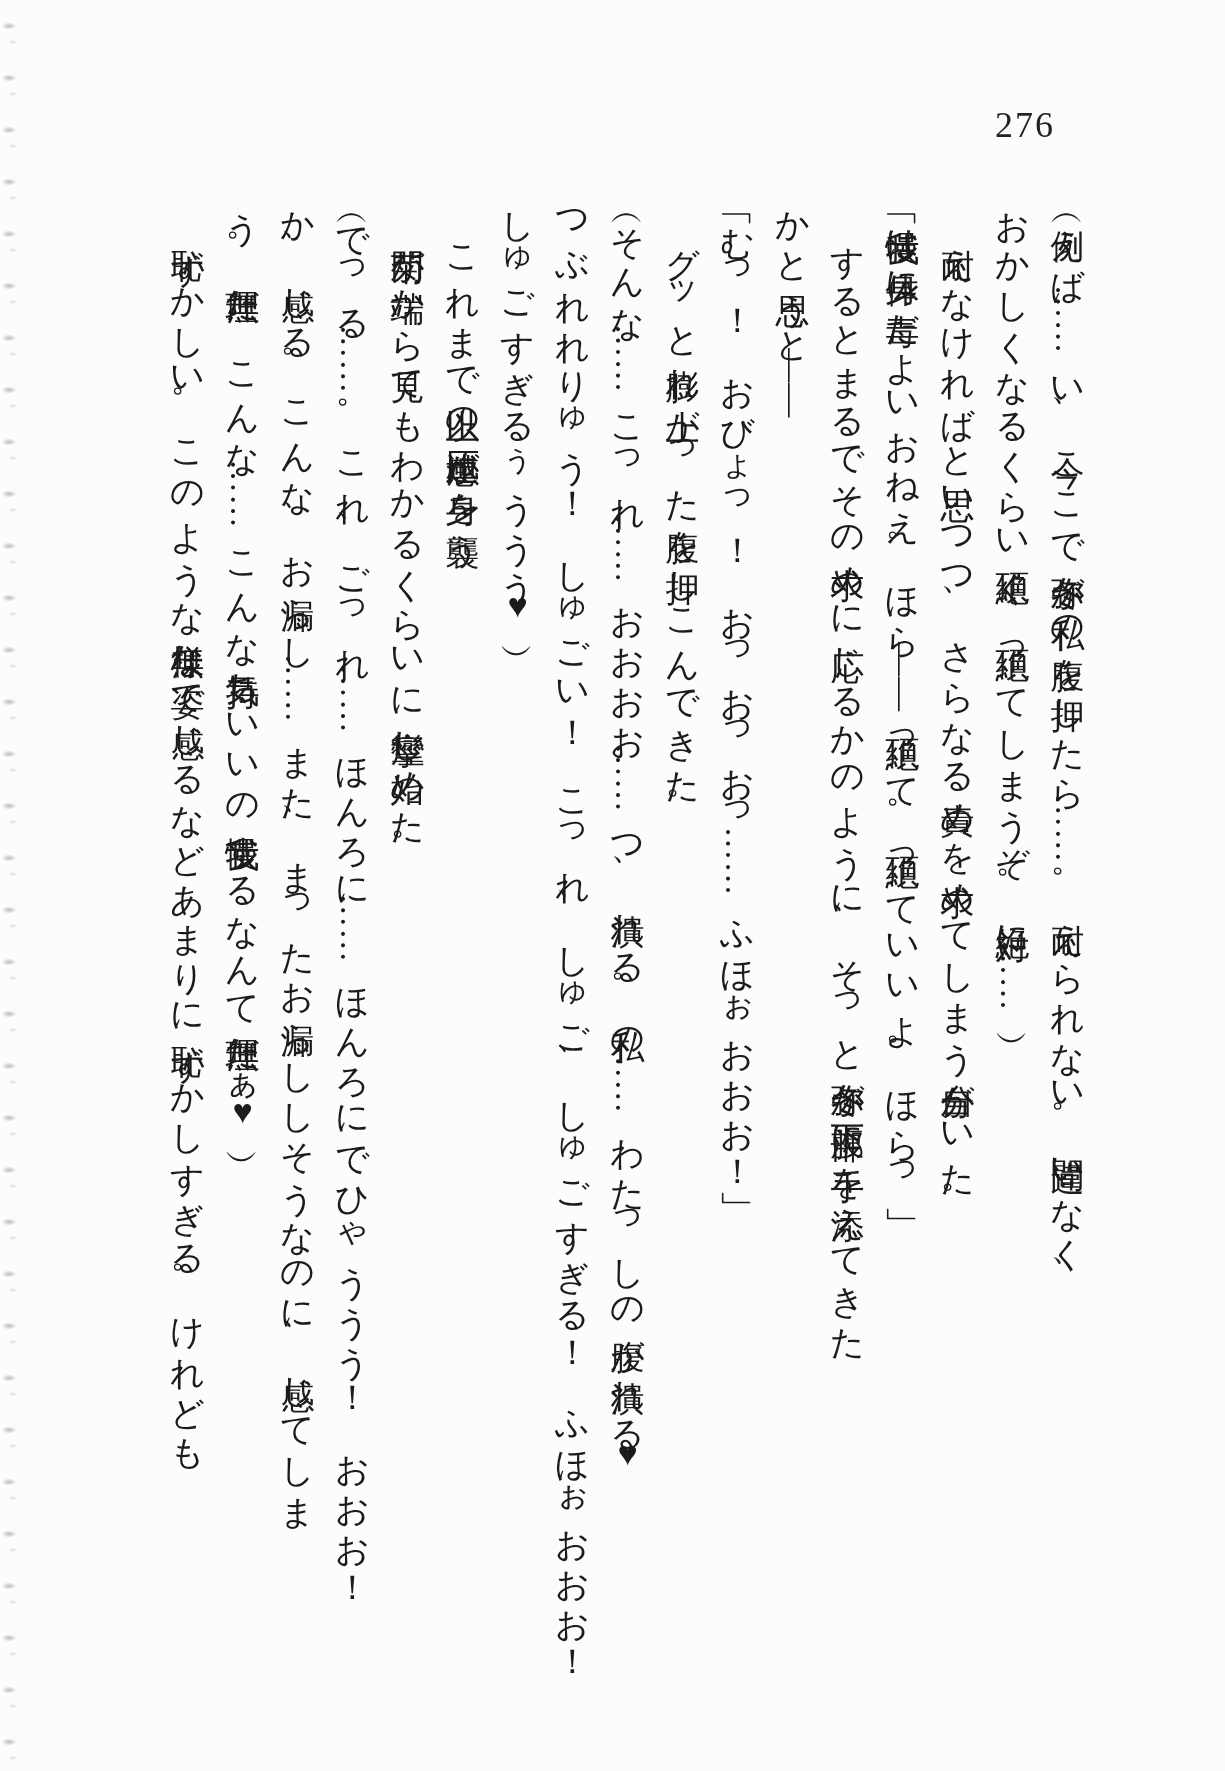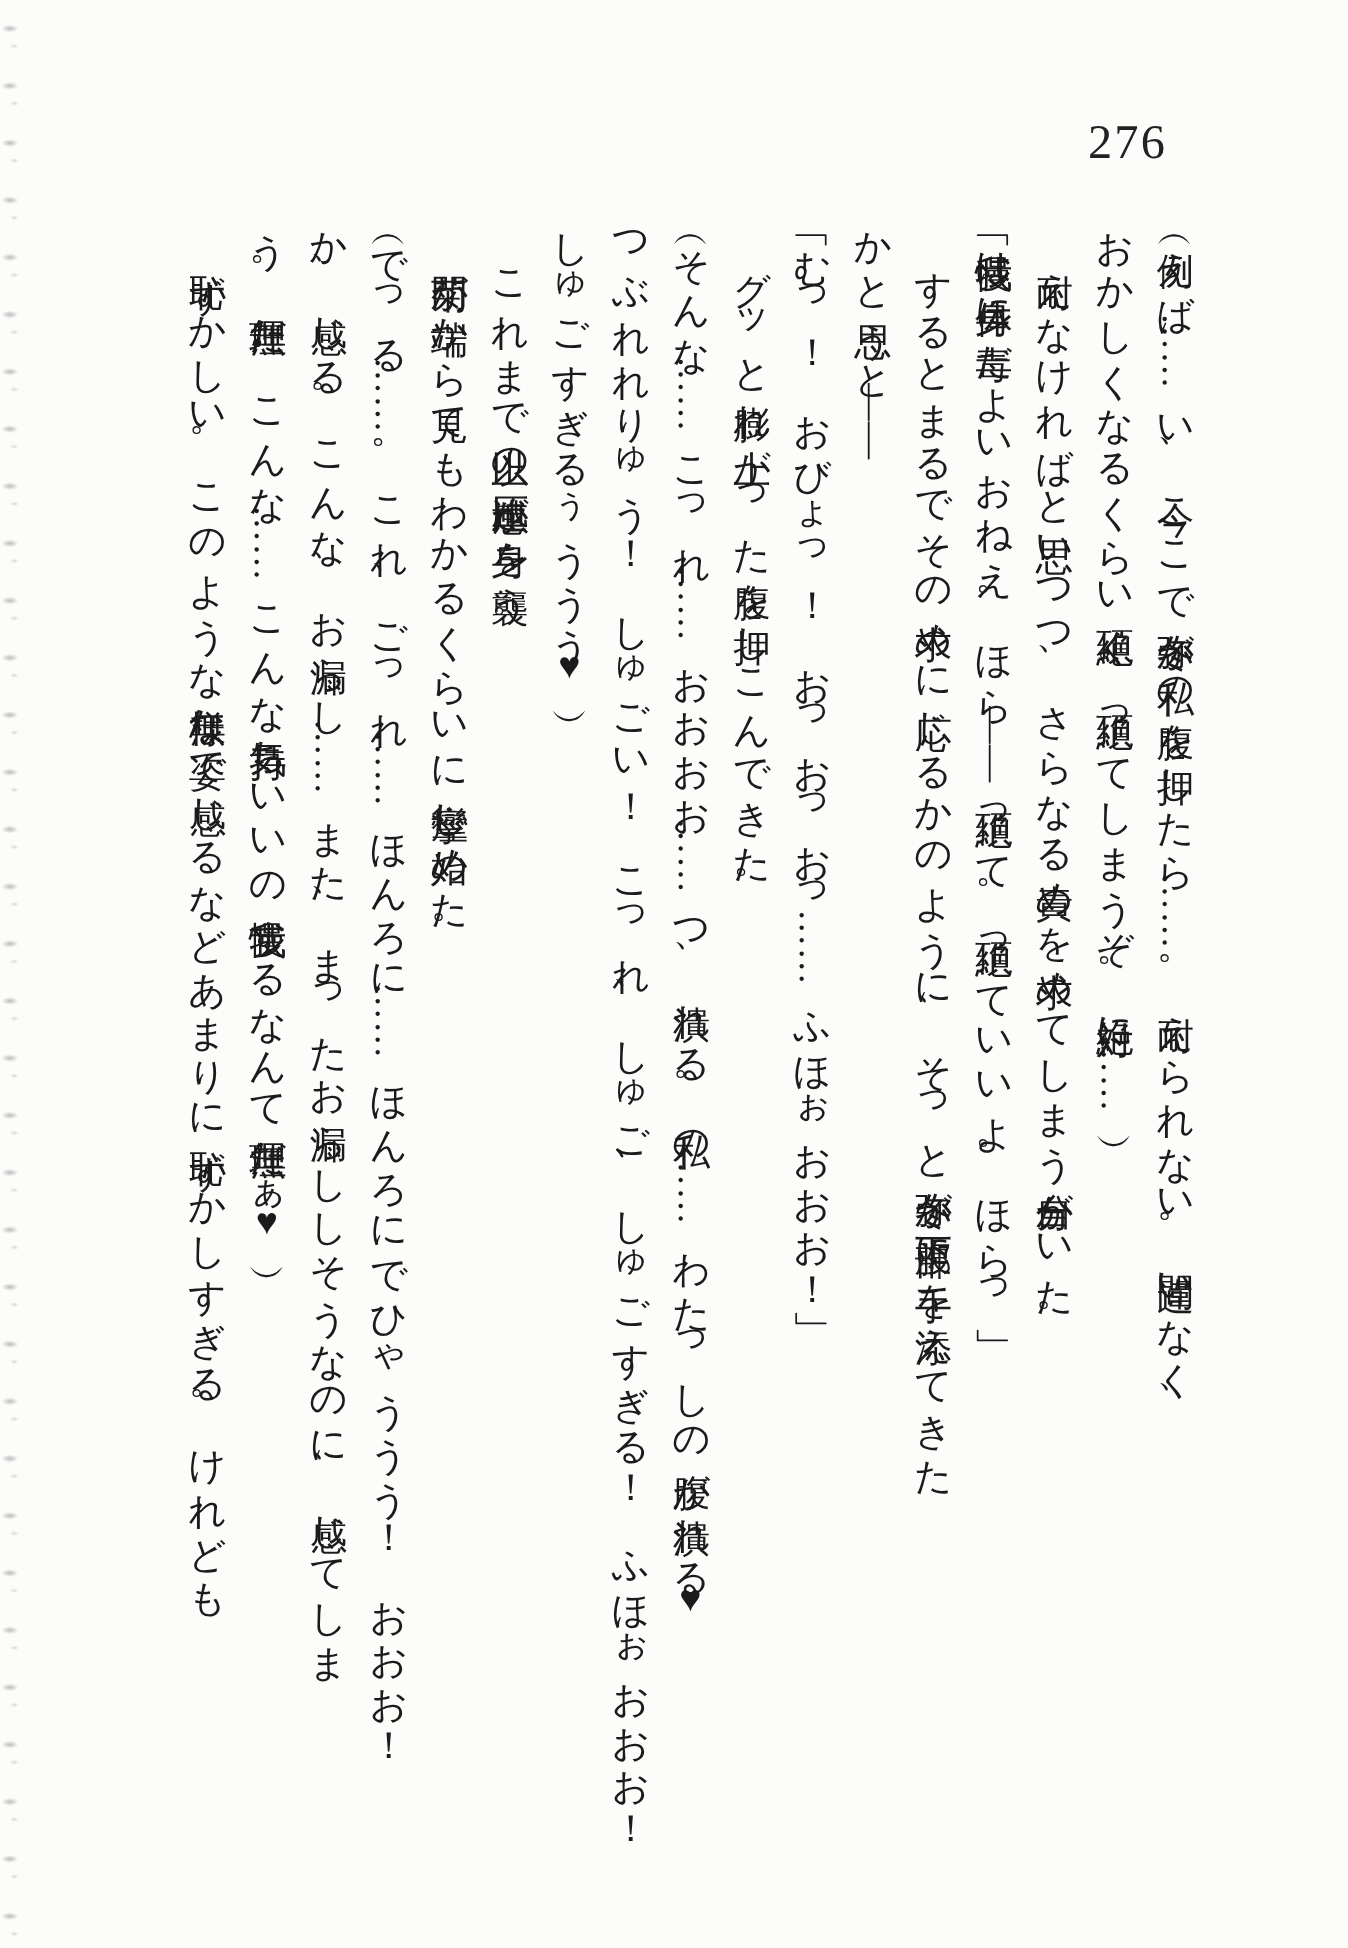--- a/index.html
+++ b/index.html
@@ -32,21 +32,21 @@
       radial-gradient(ellipse 6px 3px at 13px 42px, rgba(125,125,125,0.30), rgba(125,125,125,0) 70%);
     background-size: 34px 52px;
     background-repeat: repeat-y;
   }
   .page-number {
     position: absolute;
     top: 104px;
     left: 985px;
     width: 80px;
     text-align: center;
-    font-size: 44px;
+    font-size: 36px;
     letter-spacing: 2px;
     color: #222;
   }
   .text-block {
     position: absolute;
     top: 188px;
     right: 130px;
     height: 1420px;
     writing-mode: vertical-rl;
     text-orientation: mixed;

